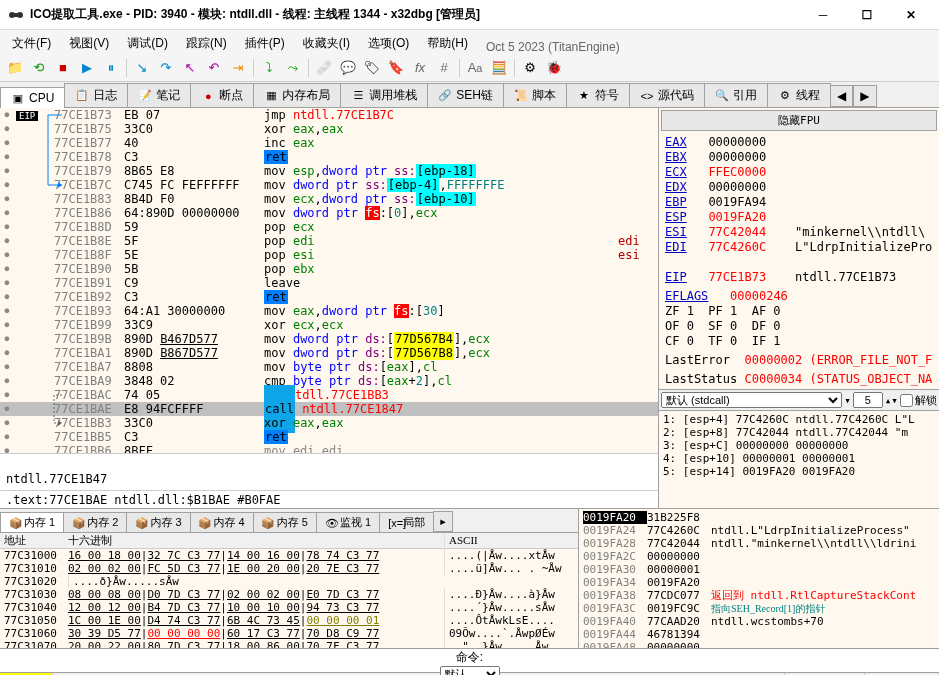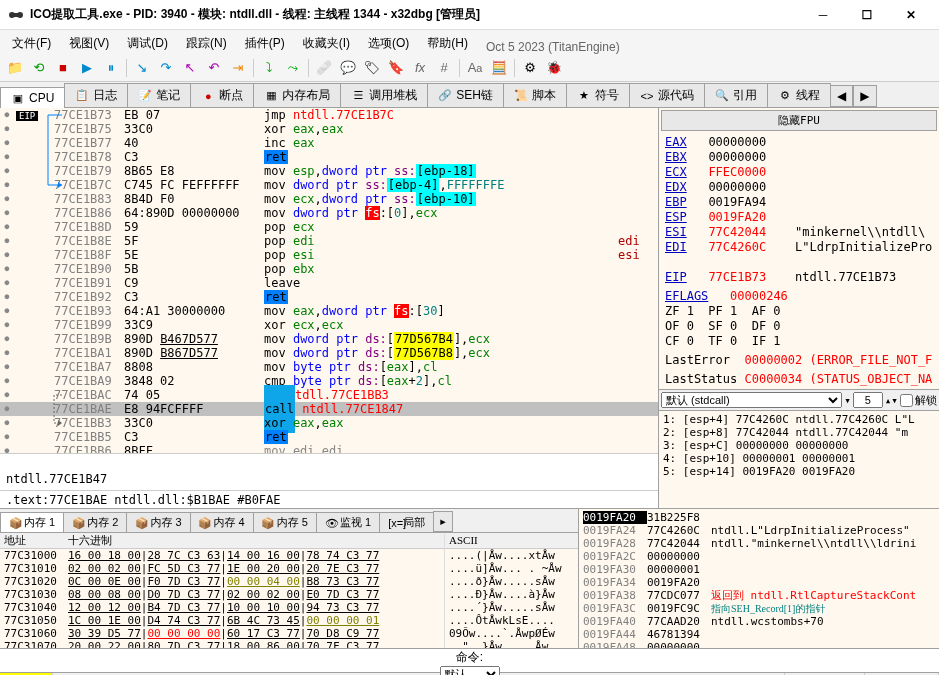--- a/index.html
+++ b/index.html
@@ -305,23 +305,23 @@
         </div>
         <div class="tab-overflow">▸</div>
       </div>
     <div class="dump-content">
       <div class="dump-header">
         <div class="dump-addr">地址</div>
         <div class="dump-hex">十六进制</div>
         <div class="dump-ascii">ASCII</div>
       </div>
       <div id="dumprows">
-          <div class="dump-row"><span class="dump-addr">77C31000</span><span class="dump-hex"><span class="hx-u">16 00 18 00</span>|<span class="hx-u">28 7C C3 63</span>|<span class="hx-u">14 00 16 00</span>|<span class="hx-u">78 74 C3 77</span></span><span class="dump-ascii">....(|Åw....xtÅw</span></div>
+          <div class="dump-row"><span class="dump-addr">77C31000</span><span class="dump-hex"><span class="hx-u">16 00 18 00</span>|<span class="hx-u">32 7C C3 77</span>|<span class="hx-u">14 00 16 00</span>|<span class="hx-u">78 74 C3 77</span></span><span class="dump-ascii">....(|Åw....xtÅw</span></div>
           <div class="dump-row"><span class="dump-addr">77C31010</span><span class="dump-hex"><span class="hx-u">02 00 02 00</span>|<span class="hx-u">FC 5D C3 77</span>|<span class="hx-u">1E 00 20 00</span>|<span class="hx-u">20 7E C3 77</span></span><span class="dump-ascii">....ü]Åw... . ~Åw</span></div>
-          <div class="dump-row"><span class="dump-addr">77C31020</span><span class="dump-hex"><span class="hx-u">0C 00 0E 00</span>|<span class="hx-u">F0 7D C3 77</span>|<span class="hx-u hx-00">00 00 04 00</span>|<span class="hx-u">B8 73 C3 77</span></span><span class="dump-ascii">....ð}Åw.....sÅw</span></div>
+          <div class="dump-row"><span class="dump-addr">77C31020</span><span class="dump-ascii">....ð}Åw.....sÅw</span></div>
           <div class="dump-row"><span class="dump-addr">77C31030</span><span class="dump-hex"><span class="hx-u">08 00 08 00</span>|<span class="hx-u">D0 7D C3 77</span>|<span class="hx-u">02 00 02 00</span>|<span class="hx-u">E0 7D C3 77</span></span><span class="dump-ascii">....Ð}Åw....à}Åw</span></div>
           <div class="dump-row"><span class="dump-addr">77C31040</span><span class="dump-hex"><span class="hx-u">12 00 12 00</span>|<span class="hx-u">B4 7D C3 77</span>|<span class="hx-u">10 00 10 00</span>|<span class="hx-u">94 73 C3 77</span></span><span class="dump-ascii">....´}Åw.....sÅw</span></div>
           <div class="dump-row"><span class="dump-addr">77C31050</span><span class="dump-hex"><span class="hx-u">1C 00 1E 00</span>|<span class="hx-u">D4 74 C3 77</span>|<span class="hx-u">6B 4C 73 45</span>|<span class="hx-u hx-00">00 00 00 01</span></span><span class="dump-ascii">....ÔtÅwkLsE....</span></div>
           <div class="dump-row"><span class="dump-addr">77C31060</span><span class="dump-hex"><span class="hx-u">30 39 D5 77</span>|<span class="hx-u hx-r">00 00 00 00</span>|<span class="hx-u">60 17 C3 77</span>|<span class="hx-u">70 D8 C9 77</span></span><span class="dump-ascii">09Õw....`.ÅwpØÉw</span></div>
           <div class="dump-row"><span class="dump-addr">77C31070</span><span class="dump-hex"><span class="hx-u">20 00 22 00</span>|<span class="hx-u">80 7D C3 77</span>|<span class="hx-u">18 00 86 00</span>|<span class="hx-u">70 7F C3 77</span></span><span class="dump-ascii"> ."..}Åw.....Åw</span></div>
         </div>
     </div>
   </div>
   <div class="stack-panel">
     <div class="stack-content" id="stack">

